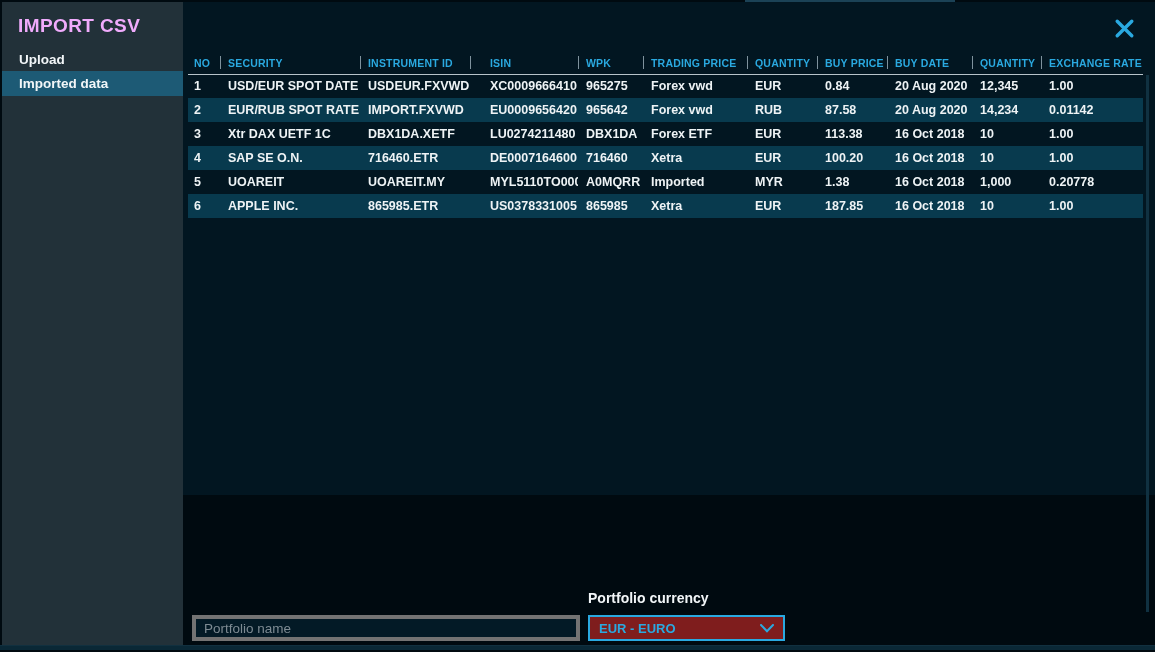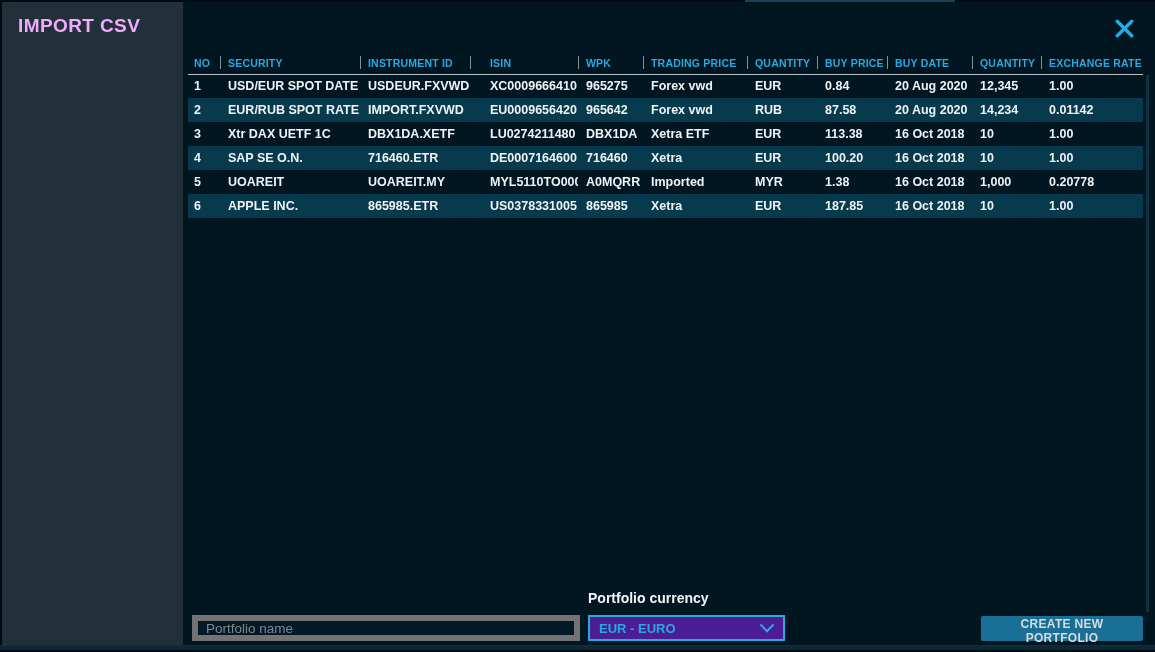--- a/index.html
+++ b/index.html
@@ -21,21 +21,21 @@
   }
   .nav { margin-top:11px; }
   .nav-item {
     height:23px; line-height:23px; padding-left:17px;
     font-size:13.5px; font-weight:700; color:#f2f6f8;
     cursor:pointer; white-space:nowrap;
   }
   .nav-item.selected { background:#1d5a75; height:25px; line-height:25px; }
   
   .panel {
-    position:absolute; left:183px; top:2px; width:972px; height:643px;
+    position:absolute; left:183px; top:2px; width:972px; height:493px;
     background:#021621;
   }
   .top-sliver { position:absolute; left:562px; top:-2px; width:210px; height:2px; background:#1b4256; }
   .close-btn {
     position:absolute; top:13px; right:18px; width:26px; height:26px;
     background:none; border:none; padding:0; cursor:pointer;
     display:flex; align-items:center; justify-content:center;
   }
   
   .table-wrap { position:absolute; left:5px; top:50px; width:955px; }
@@ -67,28 +67,28 @@
     position:absolute; left:963px; top:73px; width:3px; height:537px;
     background:#103141;
   }
   
   .currency-label {
     position:absolute; left:405px; top:588px;
     font-size:14px; font-weight:700; color:#f2f6f8;
   }
   .name-input {
     position:absolute; left:9px; top:613px; width:388px; height:26px;
-    background:#031a26; border:6px solid #737373;
+    background:#031a26; border:4px solid #737373;
     color:#e8eef1; font-size:13.5px; font-weight:700;
     font-family:"Liberation Sans", sans-serif; padding:0 8px; outline:none;
   }
   .name-input::placeholder { color:#7e8b93; font-weight:400; }
   .currency-select {
     position:absolute; left:405px; top:613px; width:197px; height:26px;
-    background:#4c1d95; border:2px solid #2aa9e0;
+    background:#7f1d1d; border:2px solid #2aa9e0;
     display:flex; align-items:center; justify-content:space-between;
     padding:0 9px; cursor:pointer;
   }
   .currency-select .value { color:#2aa9e0; font-size:13px; font-weight:700; }
   .create-btn {
     position:absolute; left:798px; top:614px; width:162px; height:25px;
     background:#1a6f96; border:none; border-radius:2px; cursor:pointer;
     color:#d5dce0; font-size:12px; font-weight:700; letter-spacing:.3px;
     font-family:"Liberation Sans", sans-serif;
   }
@@ -99,20 +99,24 @@
     border-top:1px solid #11303f; border-bottom:2px solid #010a10;
   }
 </style>
 </head>
 <body>
 
 <div class="window">
 
   <aside class="sidebar">
     <h1>IMPORT CSV</h1>
+    <nav class="nav">
+      <div class="nav-item">Upload</div>
+      <div class="nav-item selected">Imported data</div>
+    </nav>
   </aside>
 
   <main class="panel">
     <div class="top-sliver"></div>
 
     <button class="close-btn" aria-label="Close">
       <svg width="21" height="21" viewBox="0 0 21 21">
         <path d="M3.2 3.2 L17.8 17.8 M17.8 3.2 L3.2 17.8" stroke="#2aa9e0" stroke-width="3.4" stroke-linecap="round" fill="none"></path>
       </svg>
     </button>
@@ -160,21 +164,21 @@
               <td>20 Aug 2020</td>
               <td>14,234</td>
               <td>0.01142</td>
             </tr>
             <tr>
               <td>3</td>
               <td>Xtr DAX UETF 1C</td>
               <td>DBX1DA.XETF</td>
               <td>LU0274211480</td>
               <td>DBX1DA</td>
-              <td>Xetra ETF</td>
+              <td>Forex ETF</td>
               <td>EUR</td>
               <td>113.38</td>
               <td>16 Oct 2018</td>
               <td>10</td>
               <td>1.00</td>
             </tr>
             <tr>
               <td>4</td>
               <td>SAP SE O.N.</td>
               <td>716460.ETR</td>
@@ -223,17 +227,16 @@
 
     <input class="name-input" type="text" placeholder="Portfolio name" style="">
 
     <div class="currency-select">
       <span class="value">EUR - EURO</span>
       <svg width="14" height="9" viewBox="0 0 14 9">
         <polyline points="1,1 7,7.3 13,1" fill="none" stroke="#2aa9e0" stroke-width="2" stroke-linecap="round"></polyline>
       </svg>
     </div>
 
-    <button class="create-btn">CREATE NEW PORTFOLIO</button>
   </main>
 
   <div class="bottom-strip"></div>
 </div>
 
 </body></html>

